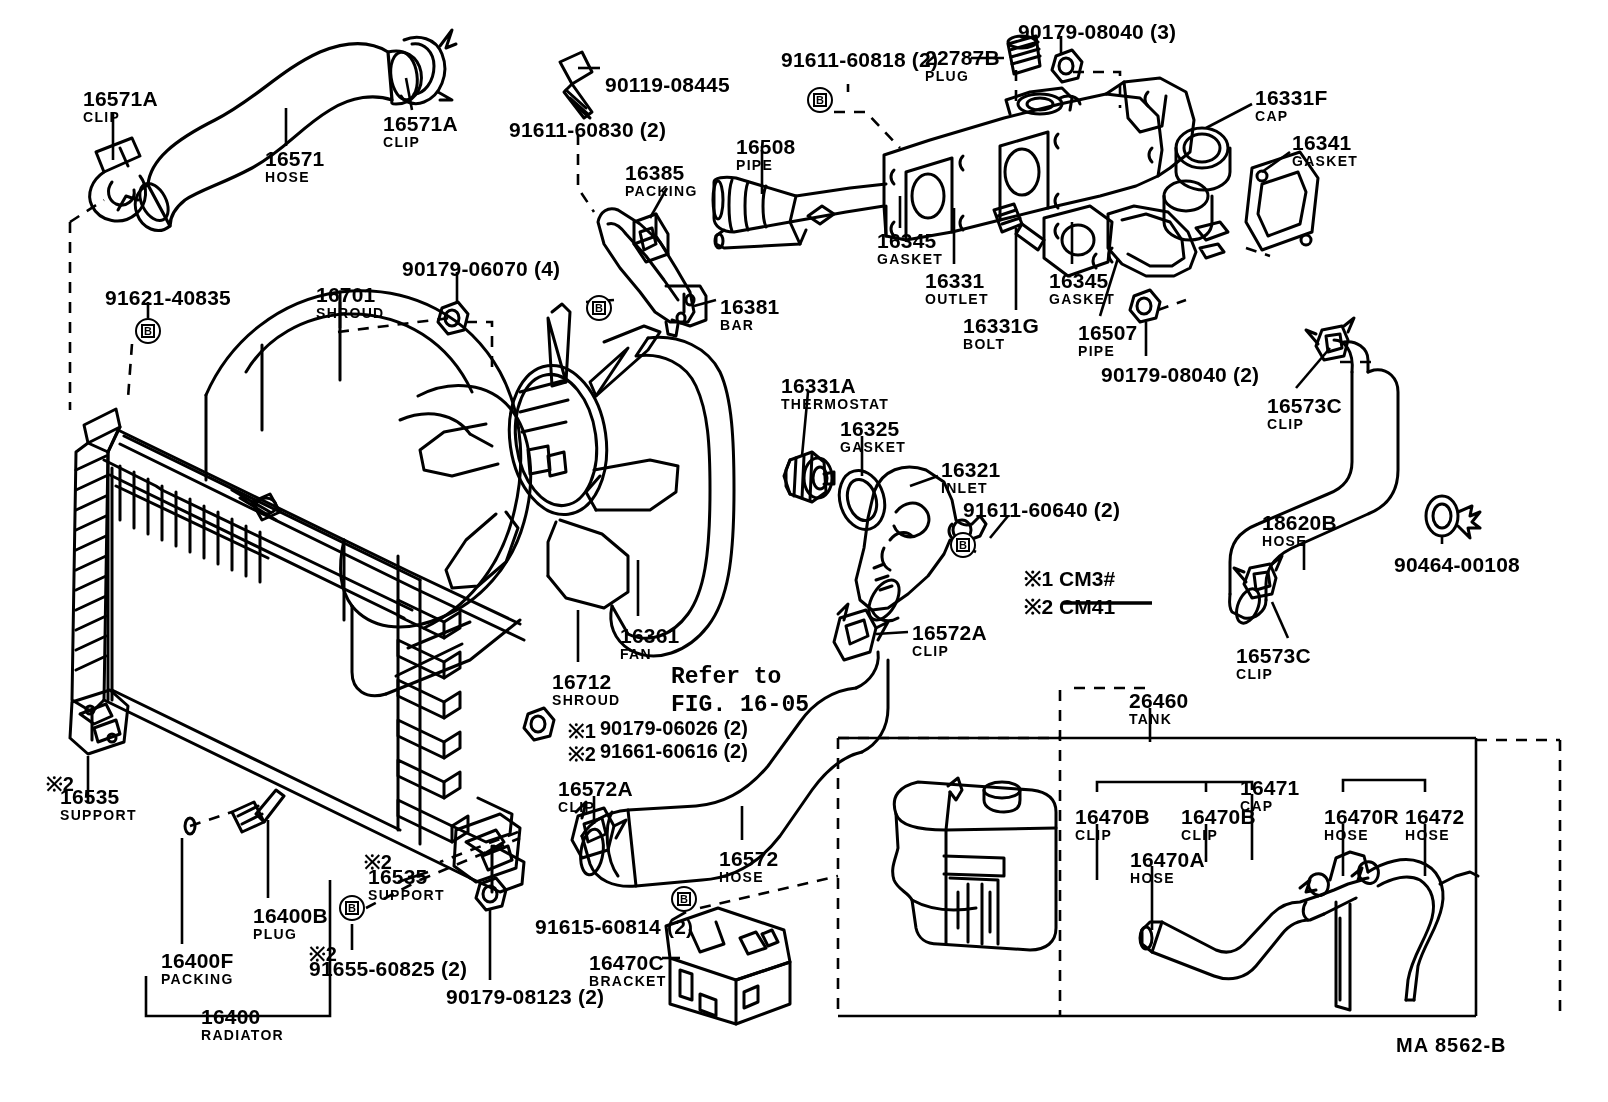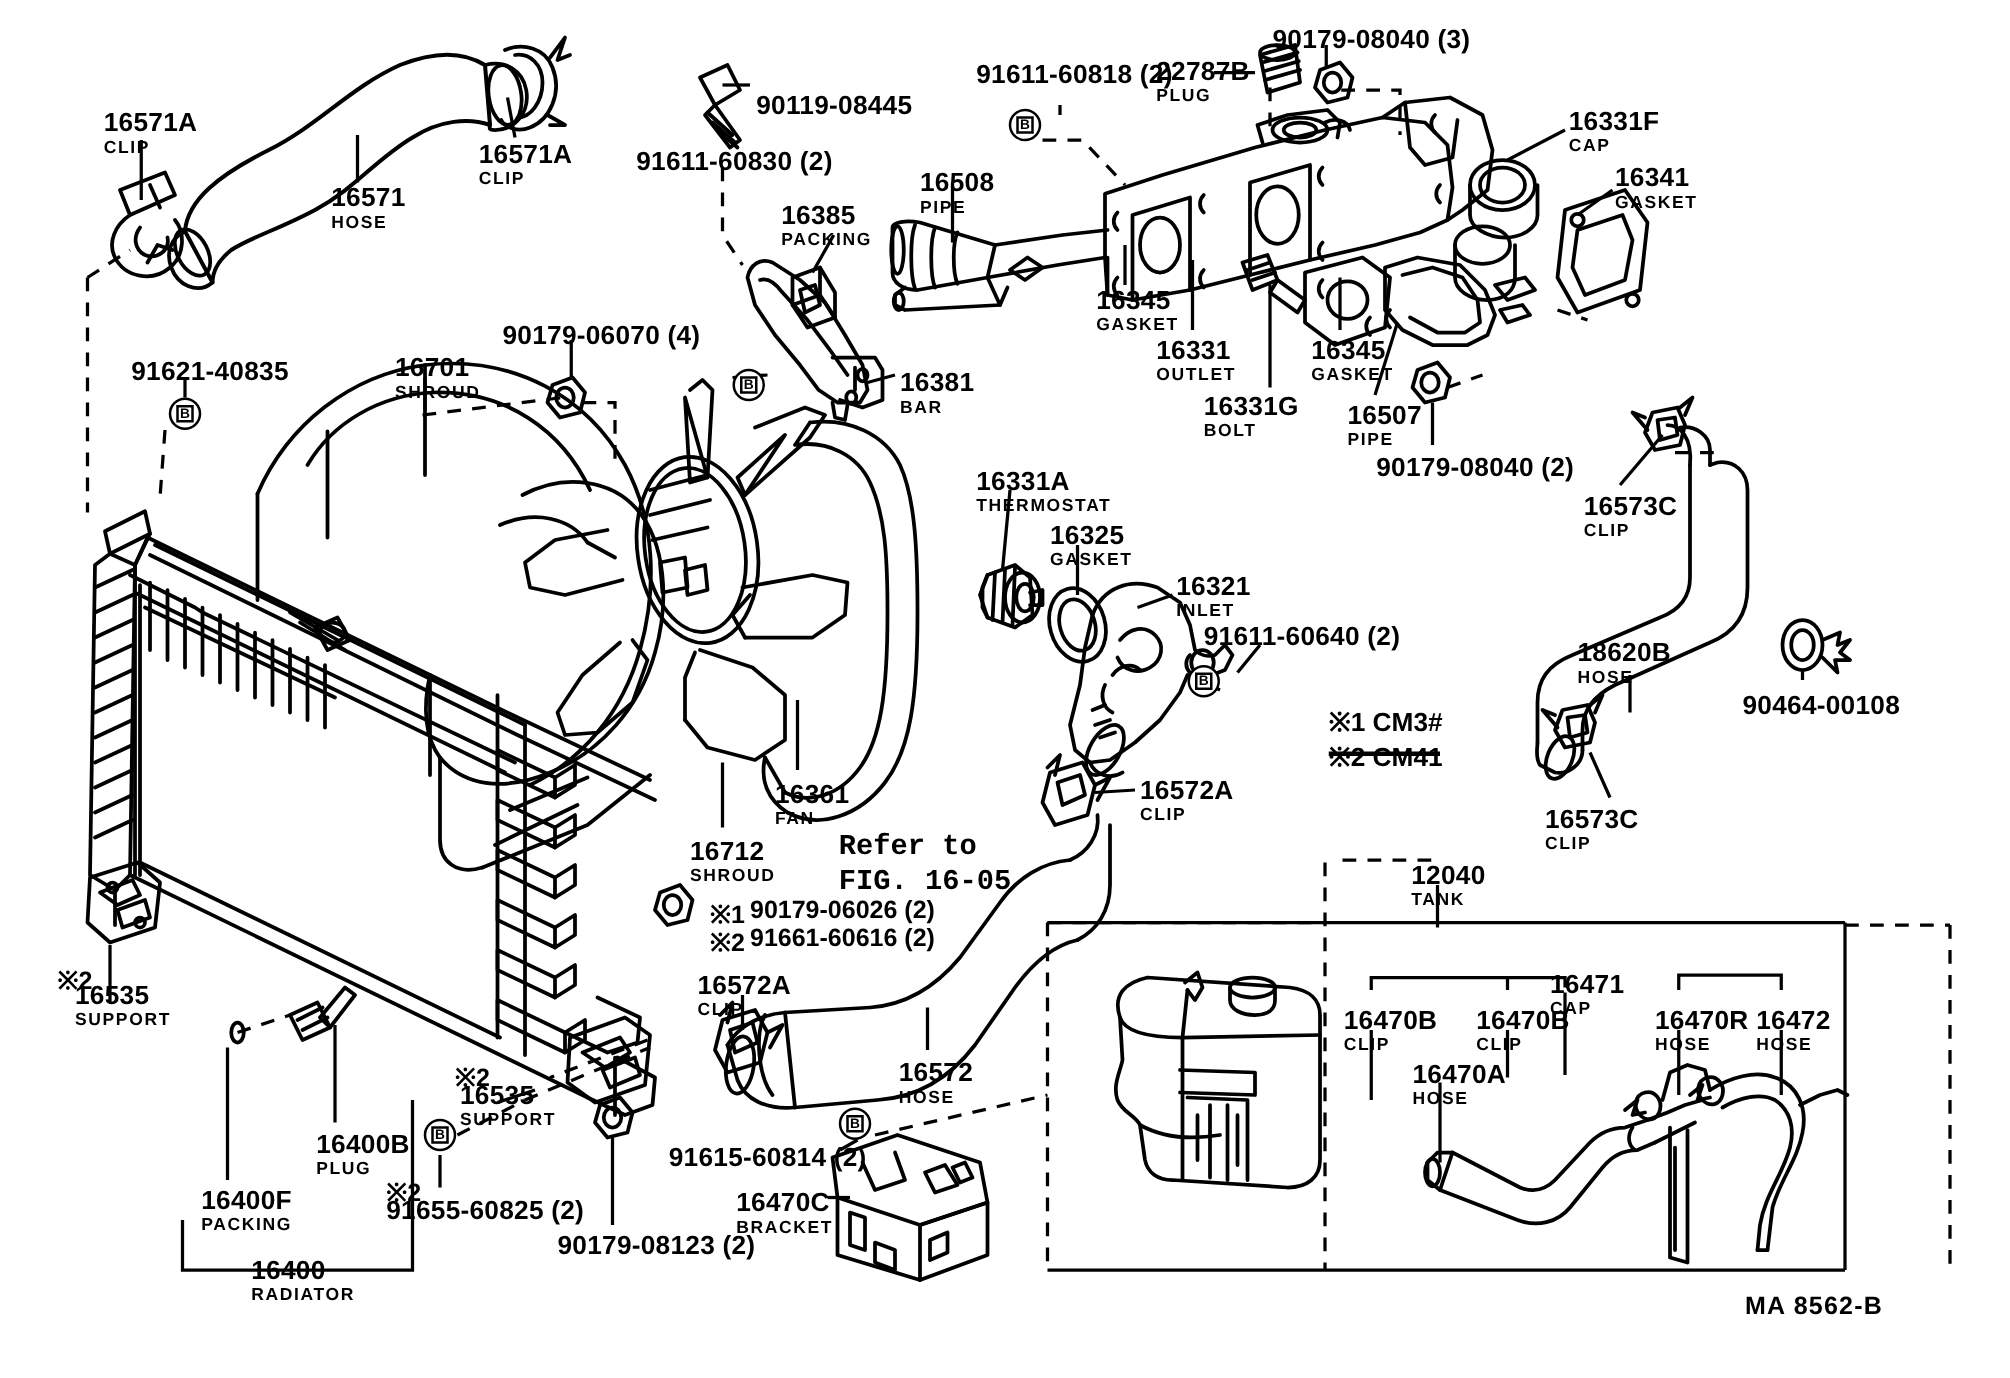--- a/index.html
+++ b/index.html
@@ -623,21 +623,21 @@
         <span class="num">90179-08123 (2)</span>
       </div>
       <div class="lbl one" style="left: 535px; top: 916px;">
         <span class="num">91615-60814 (2)</span>
       </div>
       <div class="lbl" style="left: 589px; top: 952px;">
         <span class="num">16470C</span>
         <span class="sub">BRACKET</span>
       </div>
       <div class="lbl" style="left: 1129px; top: 690px;">
-        <span class="num">12040</span>
+        <span class="num">26460</span>
         <span class="sub">TANK</span>
       </div>
       <div class="lbl" style="left: 1240px; top: 777px;">
         <span class="num">16471</span>
         <span class="sub">CAP</span>
       </div>
       <div class="lbl" style="left: 1075px; top: 806px;">
         <span class="num">16470B</span>
         <span class="sub">CLIP</span>
       </div>
@@ -691,20 +691,20 @@
       <div class="bcirc" style="left: 671px; top: 886px;">
         <i>B</i>
       </div>
     </div>
 
 <div class="refer" style="left:671px;top:664px;font-family:Liberation Mono, monospace;">
   <div>Refer to</div>
   <div>FIG. 16-05</div>
 </div>
 
-<div class="note" style="left:1063px;top:565px;">
+<div class="note" style="left:1024px;top:565px;">
   <div>※1 CM3#</div>
   <div>※2 CM41</div>
 </div>
 
 <div class="footer" style="left:1396px;top:1034px;">MA 8562-B</div>
 
 </div>
 
 </body></html>

